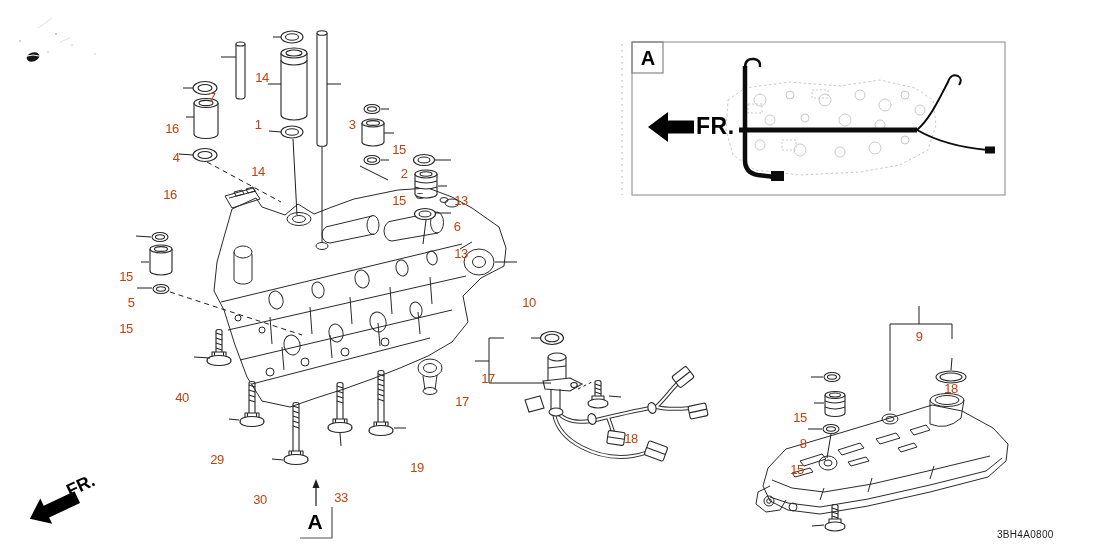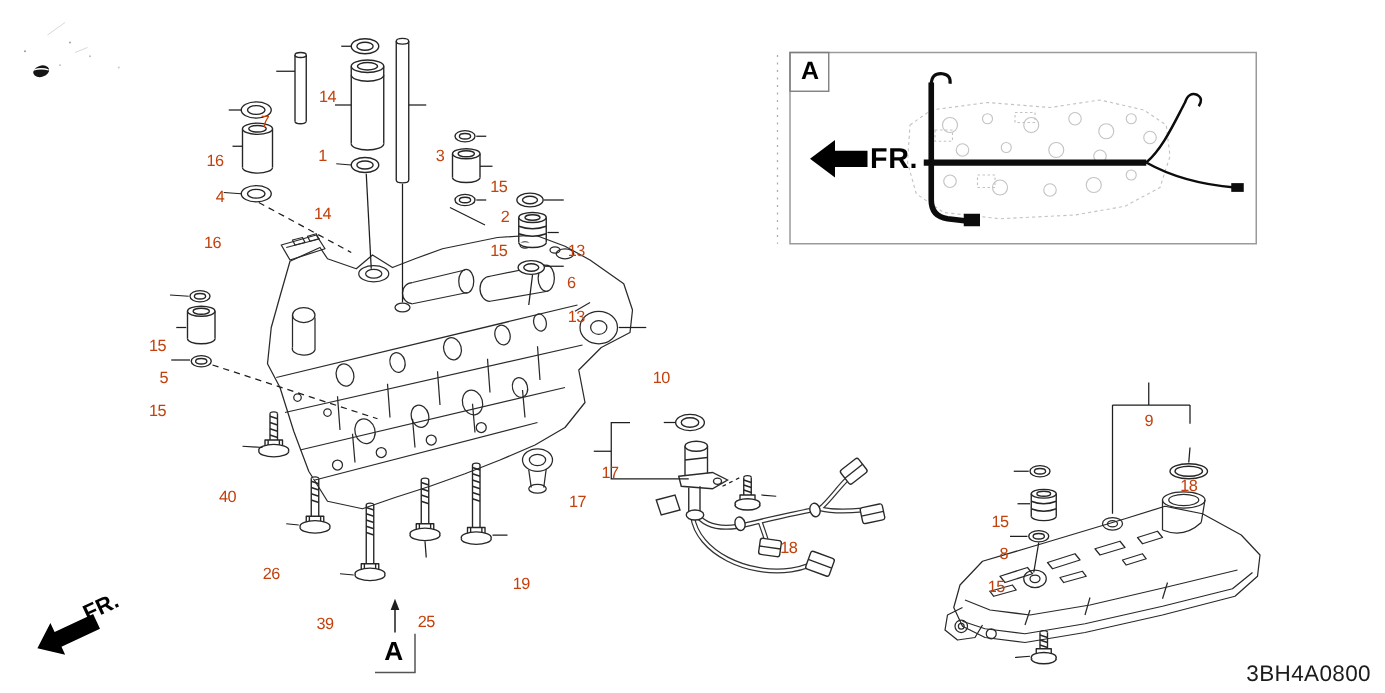--- a/index.html
+++ b/index.html
@@ -13,21 +13,21 @@
     font-size:13px;color:#c2410c;letter-spacing:-0.5px;white-space:nowrap;margin-top:40px;
   }
   .marker-a{
     position:absolute;transform:translate(-50%,-50%);
     font-size:20px;font-weight:bold;color:#000;
   }
   .fr-inset{
     position:absolute;font-size:23px;font-weight:bold;color:#000;letter-spacing:0.5px;
   }
   .part-number{
-    position:absolute;font-size:18px;color:#1c1c1c;letter-spacing:0.3px;
+    position:absolute;font-size:10px;color:#1c1c1c;letter-spacing:0.3px;
   }
 </style>
 </head>
 <body>
 
 <div id="canvas">
 
 <svg width="1108" height="554" viewBox="0 0 1108 554">
 
   <g>
@@ -471,23 +471,23 @@
 <div class="callout" style="left:404px;top:133px">2</div>
 <div class="callout" style="left:399px;top:160px">15</div>
 <div class="callout" style="left:461px;top:160px">13</div>
 <div class="callout" style="left:457px;top:186px">6</div>
 <div class="callout" style="left:461px;top:213px">13</div>
 <div class="callout" style="left:529px;top:262px">10</div>
 <div class="callout" style="left:126px;top:236px">15</div>
 <div class="callout" style="left:131px;top:262px">5</div>
 <div class="callout" style="left:126px;top:288px">15</div>
 <div class="callout" style="left:182px;top:357px">40</div>
-<div class="callout" style="left:217px;top:419px">26</div>
-<div class="callout" style="left:260px;top:459px">39</div>
-<div class="callout" style="left:341px;top:457px">25</div>
+<div class="callout" style="left:217px;top:419px">29</div>
+<div class="callout" style="left:260px;top:459px">30</div>
+<div class="callout" style="left:341px;top:457px">33</div>
 <div class="callout" style="left:417px;top:427px">19</div>
 <div class="callout" style="left:488px;top:338px">17</div>
 <div class="callout" style="left:462px;top:361px">17</div>
 <div class="callout" style="left:631px;top:398px">18</div>
 <div class="callout" style="left:919px;top:296px">9</div>
 <div class="callout" style="left:951px;top:348px">18</div>
 <div class="callout" style="left:800px;top:377px">15</div>
 <div class="callout" style="left:803px;top:403px">8</div>
 <div class="callout" style="left:797px;top:429px">15</div>
 <div class="callout" style="left:774px;top:527px">19</div>

